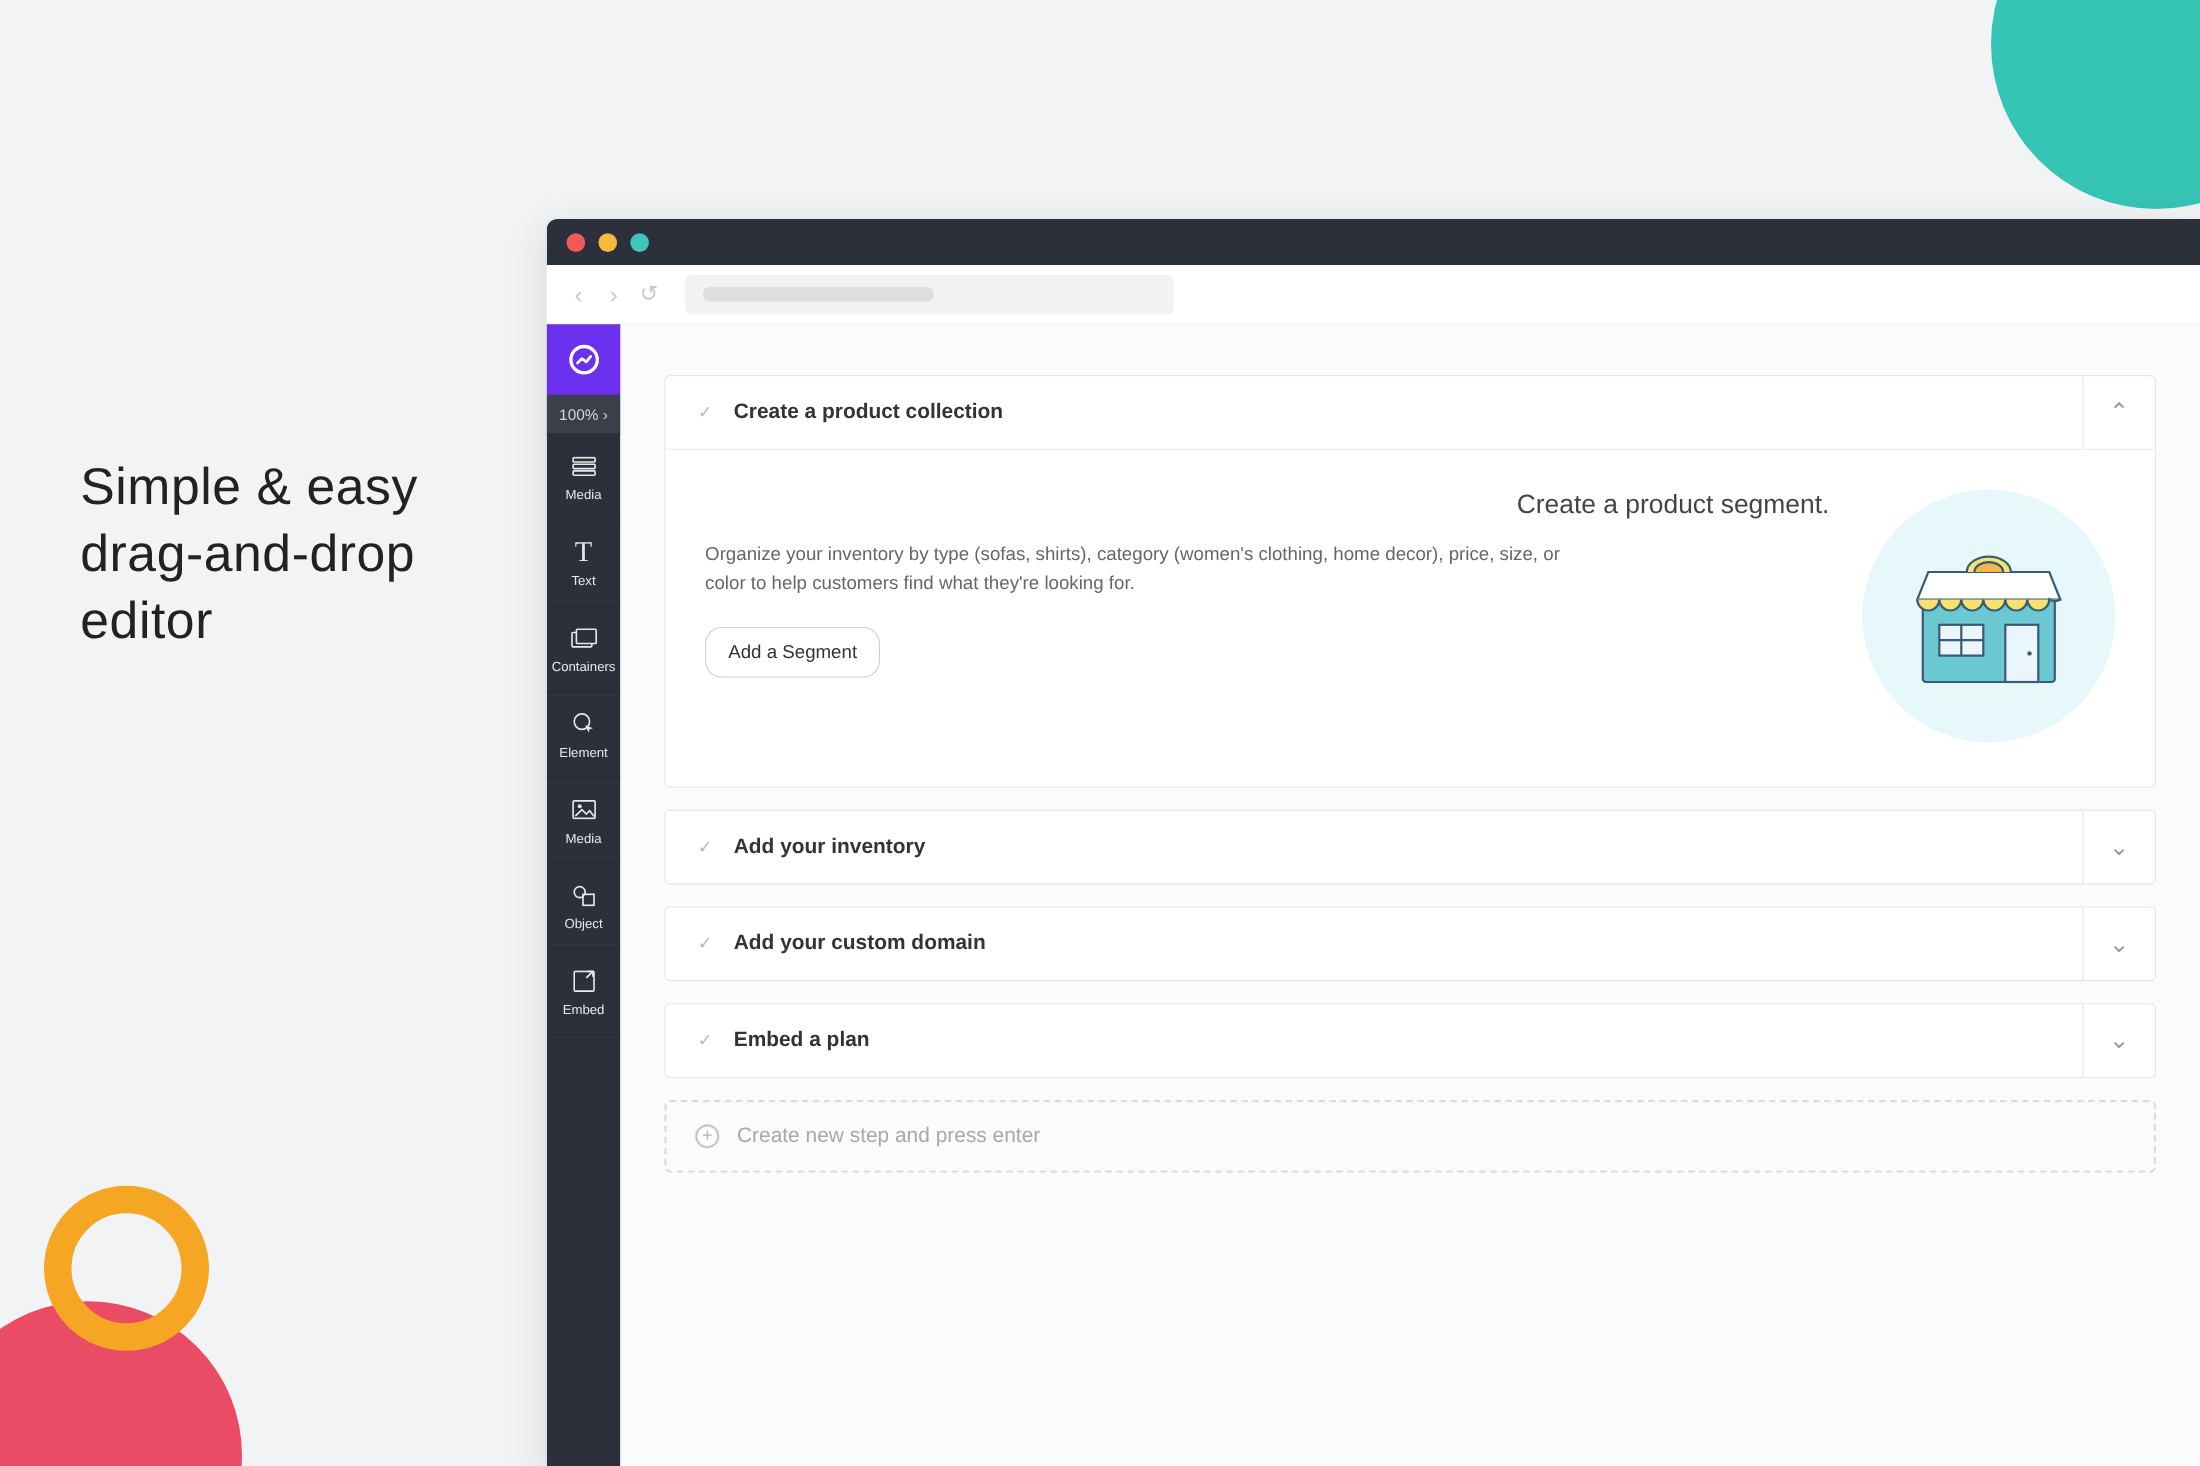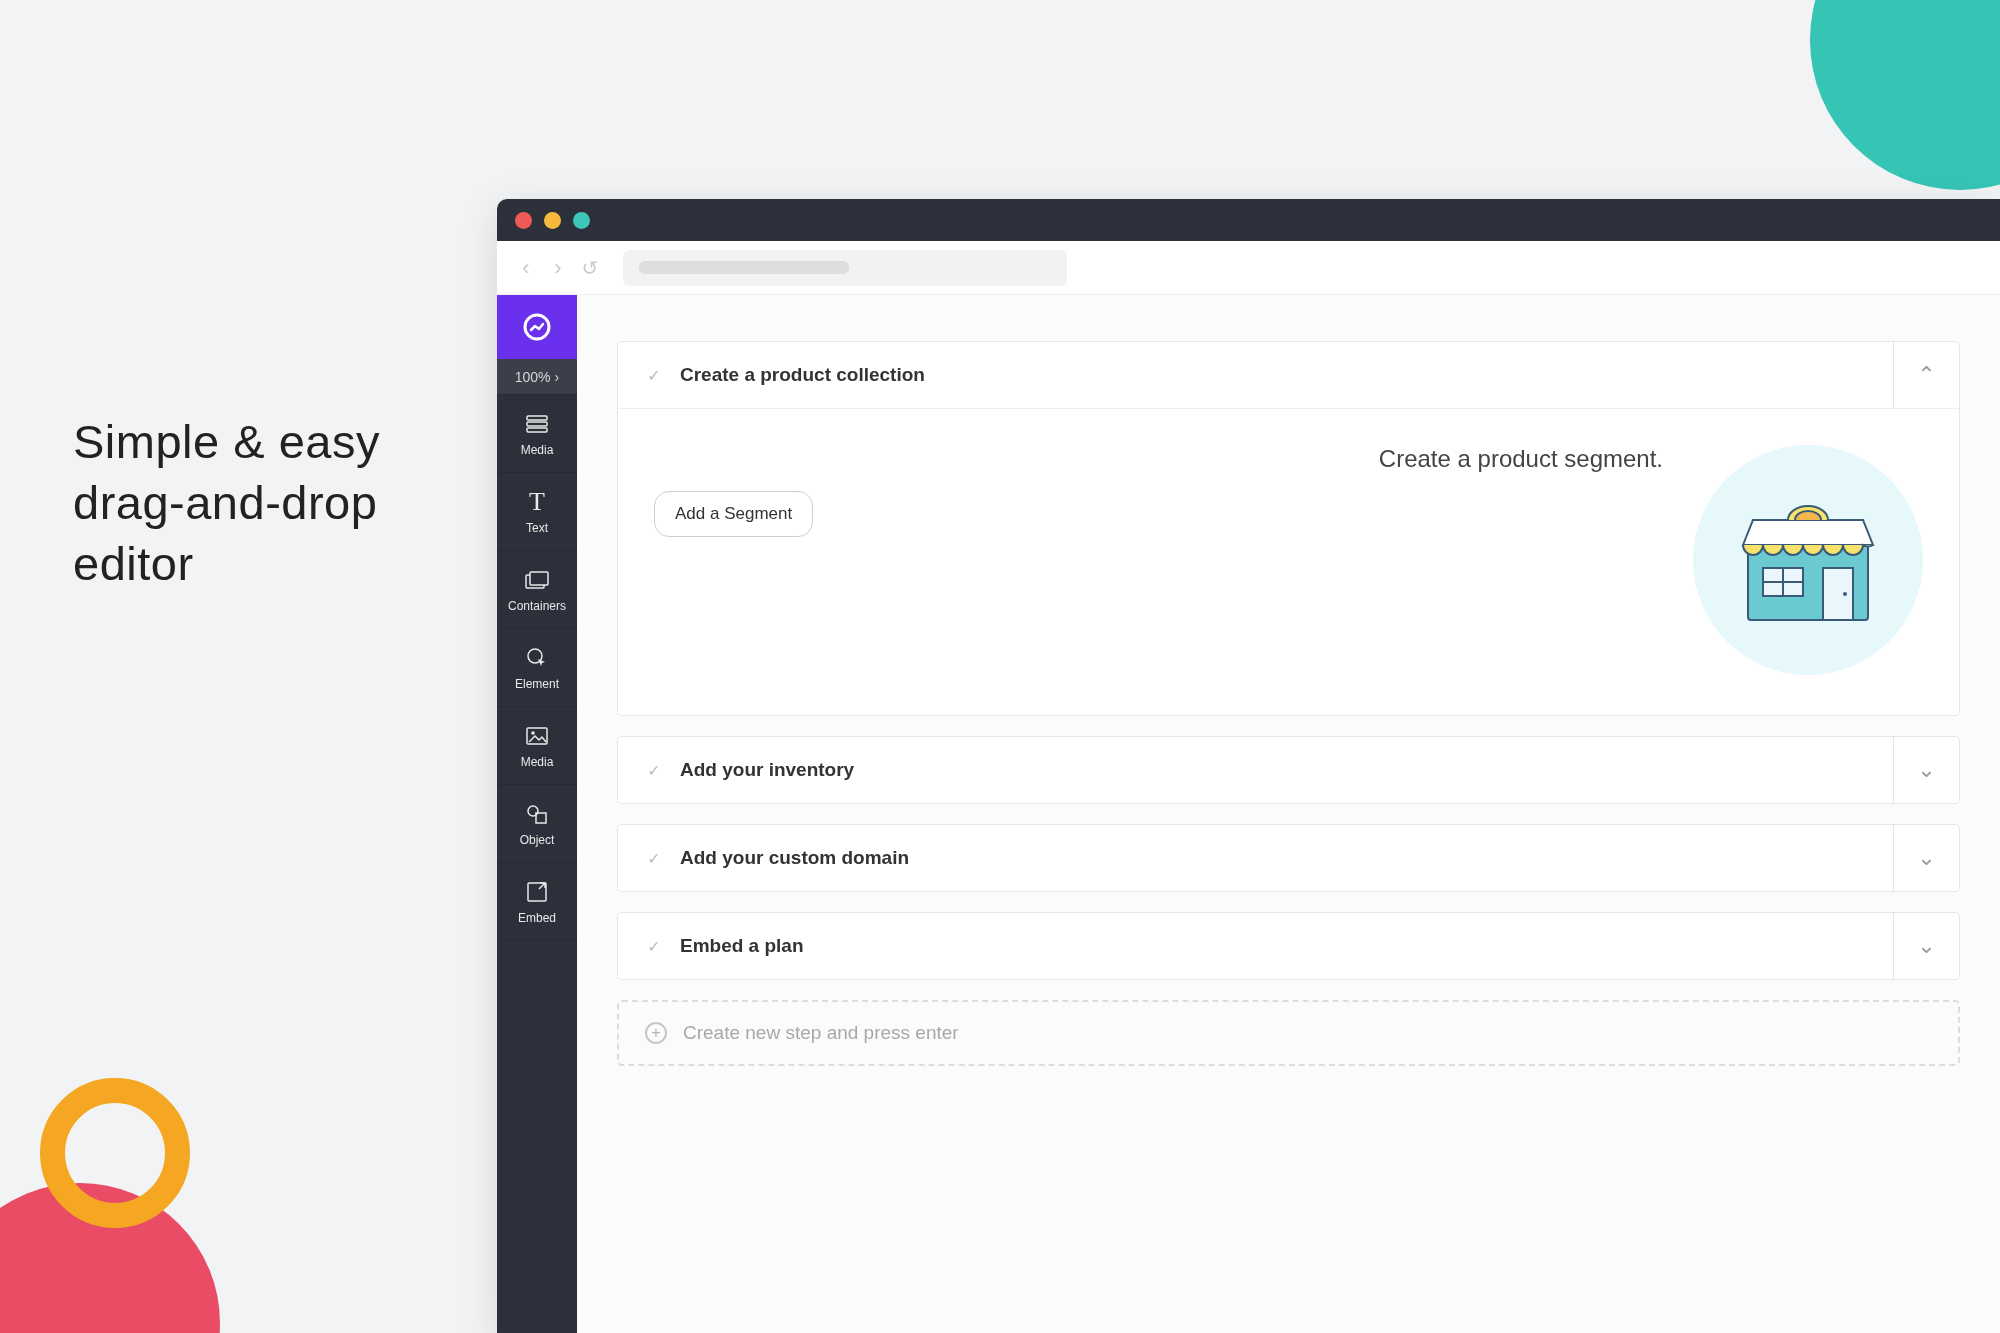--- a/index.html
+++ b/index.html
@@ -19,21 +19,21 @@
   .dot { width:17px; height:17px; border-radius:50%; }
 
   .browser-toolbar { height:54px; background:#fff; display:flex; align-items:center; padding:0 18px; gap:10px; border-bottom:1px solid #f0f0f0;}
   .nav-arrow { width:22px; color:#c9c9c9; font-size:22px; text-align:center; line-height:1; }
   .undo-ic { width:22px; color:#c9c9c9; font-size:20px; text-align:center; }
   .url-bar { margin-left:12px; flex:0 0 444px; height:36px; background:#f2f2f2; border-radius:6px; display:flex; align-items:center; padding:0 16px; }
   .url-skel { width:210px; height:13px; background:#dedede; border-radius:6px; }
 
   .app { display:flex; height:calc(100% - 96px); }
 
-  .sidebar { width:80px; background:#2c303a; display:flex; flex-direction:column; }
+  .sidebar { width:67px; background:#2c303a; display:flex; flex-direction:column; }
   .logo-cell { height:64px; background:#6a30ee; display:flex; align-items:center; justify-content:center; color:#fff; font-size:28px; }
   .zoom-cell { height:36px; background:#3a3f4a; color:#d6d6d6; font-size:14px; display:flex; align-items:center; justify-content:center; gap:4px; border-bottom:1px solid #262a33;}
   .tool { height:78px; display:flex; flex-direction:column; align-items:center; justify-content:center; gap:6px; color:#e8e8e8; border-bottom:1px solid #262a33; }
   .tool .ic { font-size:22px; height:26px; display:flex; align-items:center; }
   .tool .lbl { font-size:12px; }
 
   .canvas { flex:1; background:#fbfbfb; display:flex; flex-direction:column; }
   .top-strip { height:92px; background:#fff; border-bottom:1px solid #ececec; display:flex; align-items:center; justify-content:flex-end; padding-right:34px;}
   .publish-btn { background:#36c5b5; color:#fff; border:none; border-radius:6px; height:58px; padding:0 34px; font-size:23px; font-weight:500; display:flex; align-items:center; gap:14px; cursor:pointer;}
 
@@ -179,20 +179,21 @@
             <div class="check-ic">✓</div>
             <div class="card-title">Create a product collection</div>
             <div class="spacer"></div>
             <div class="chev-box">
               <span>⌃</span>
             </div>
           </div>
           <div class="card-body">
             <div class="card-text">
               <div class="card-heading">Create a product segment.</div>
+              <div class="card-desc">Organize your inventory by type (sofas, shirts), category (women's clothing, home decor), price, size, or color to help customers find what they're looking for.</div>
               <button class="outline-btn">Add a Segment</button>
             </div>
             <div class="illus">
               <svg width="150" height="140" viewBox="0 0 150 140">
                 <rect x="15" y="55" width="120" height="75" rx="3" fill="#6bc9d1" stroke="#3a5b78" stroke-width="2"></rect>
                 <path d="M10 55 L20 30 H130 L140 55 Z" fill="#fff" stroke="#3a5b78" stroke-width="2"></path>
                 <path d="M10 55 a10 10 0 0 0 20 0 a10 10 0 0 0 20 0 a10 10 0 0 0 20 0 a10 10 0 0 0 20 0 a10 10 0 0 0 20 0 a10 10 0 0 0 20 0 a10 10 0 0 0 10 0" fill="#f7e36b" stroke="#3a5b78" stroke-width="2"></path>
                 <path d="M20 30 a10 10 0 0 0 10 10 a10 10 0 0 0 10 -10" fill="none"></path>
                 <rect x="30" y="78" width="40" height="28" fill="#eaf6fb" stroke="#3a5b78" stroke-width="2"></rect>
                 <line x1="50" y1="78" x2="50" y2="106" stroke="#3a5b78" stroke-width="2"></line>

